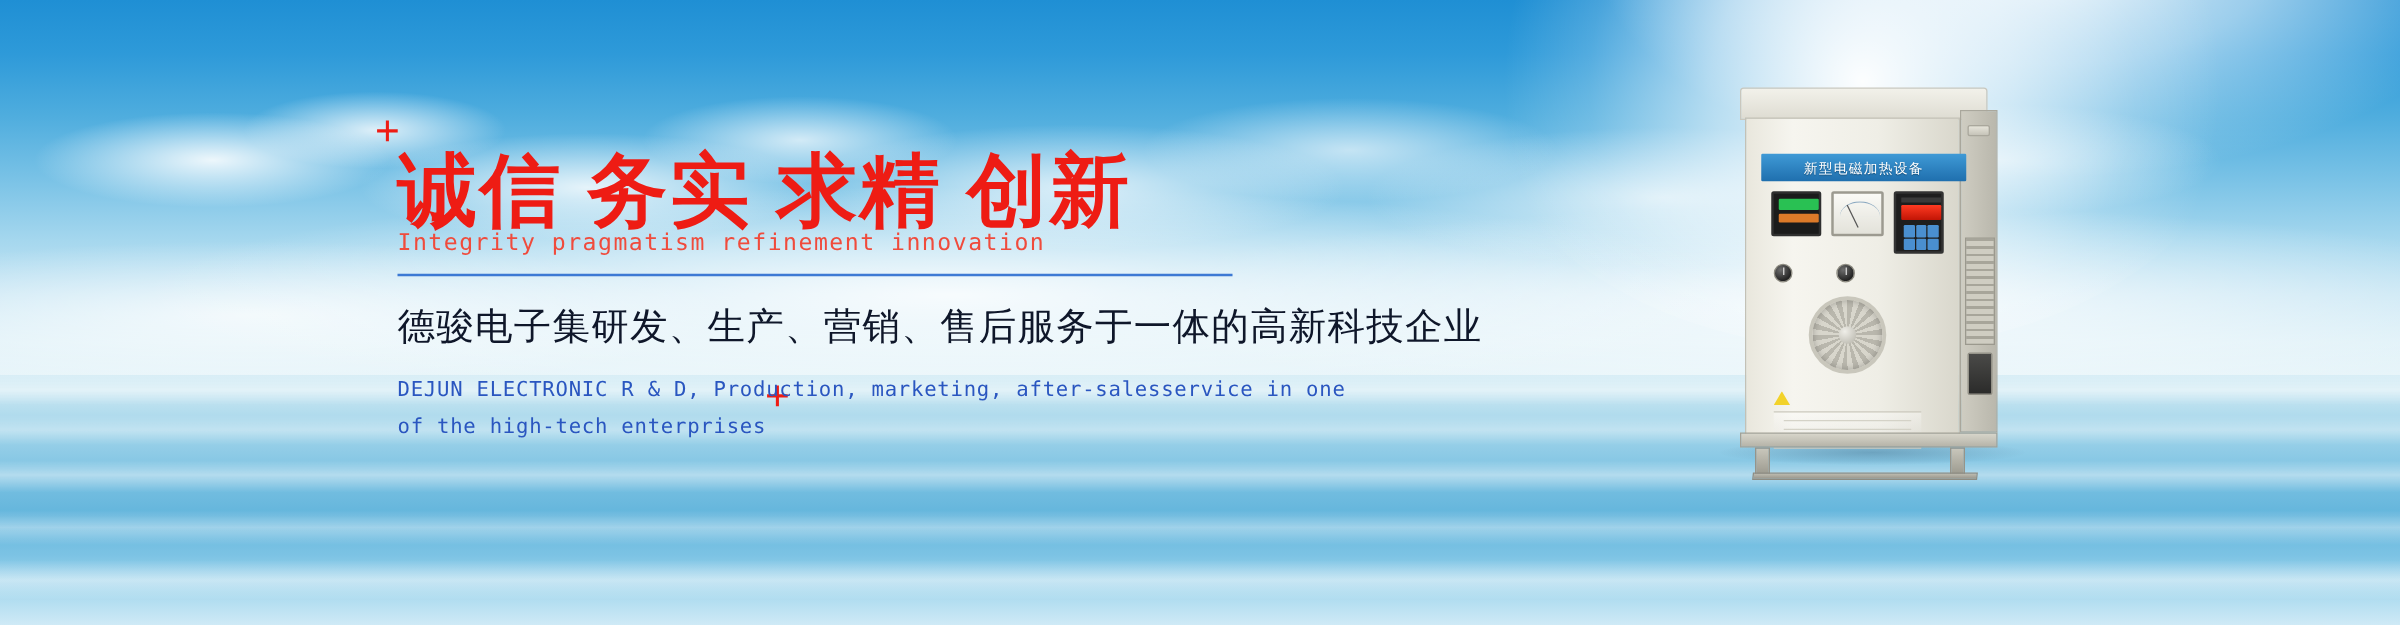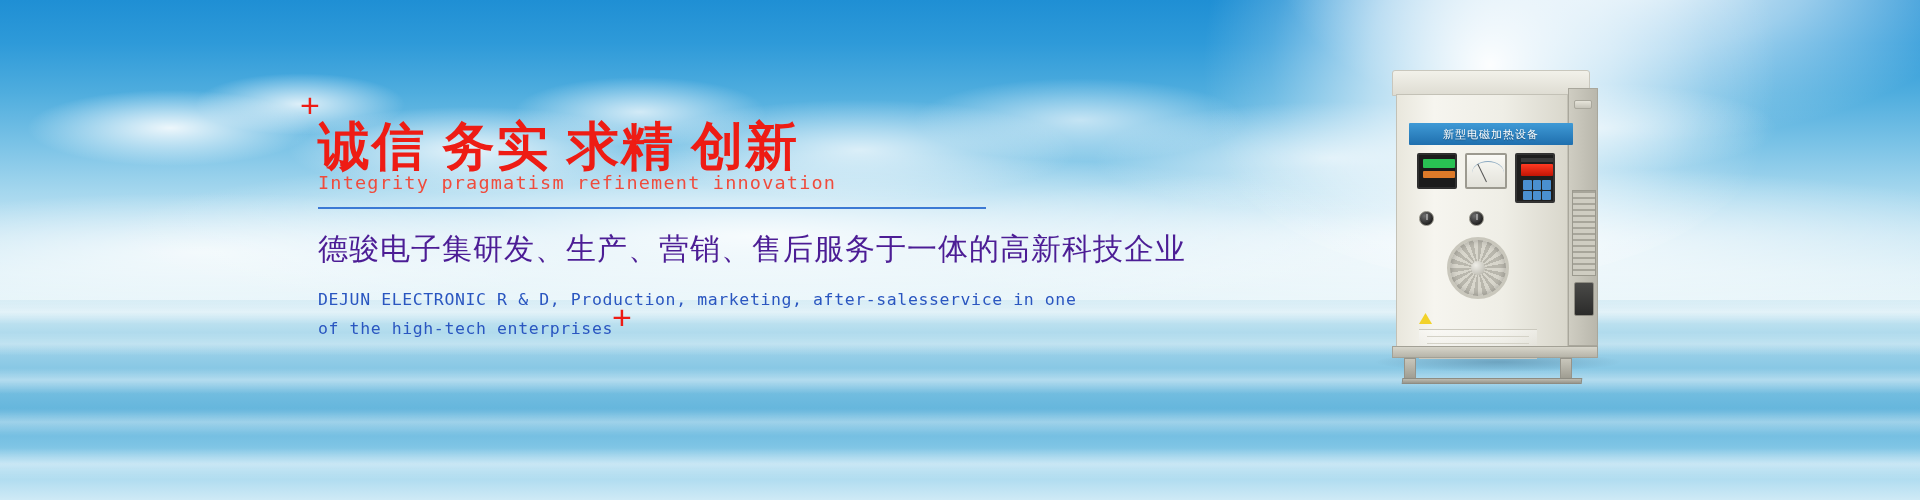--- a/index.html
+++ b/index.html
@@ -102,21 +102,21 @@
   
   .text-block {
     position:absolute;
     left:318px; top:96px;
     width:720px;
   }
 
   .headline {
     color:#ee1c14;
     font-family:"Liberation Sans", sans-serif;
-    font-size:52px;
+    font-size:64px;
     font-weight:700;
     letter-spacing:2px;
     line-height:1;
     white-space:nowrap;
     margin-top:24px;
   }
 
   .headline-en {
     color:#f04b3c;
     font-family:"DejaVu Sans Mono", monospace;
@@ -127,21 +127,21 @@
   }
 
   .divider {
     width:668px; height:2px;
     background:#2f6fd0;
     margin-top:14px;
     opacity:.92;
   }
 
   .tagline-cn {
-    color:#4c1d95;
+    color:#0f172a;
     font-family:"Liberation Serif", serif;
     font-size:30px;
     letter-spacing:1px;
     margin-top:20px;
     white-space:nowrap;
   }
 
   .tagline-en {
     color:#2a56c0;
     font-family:"DejaVu Sans Mono", monospace;

